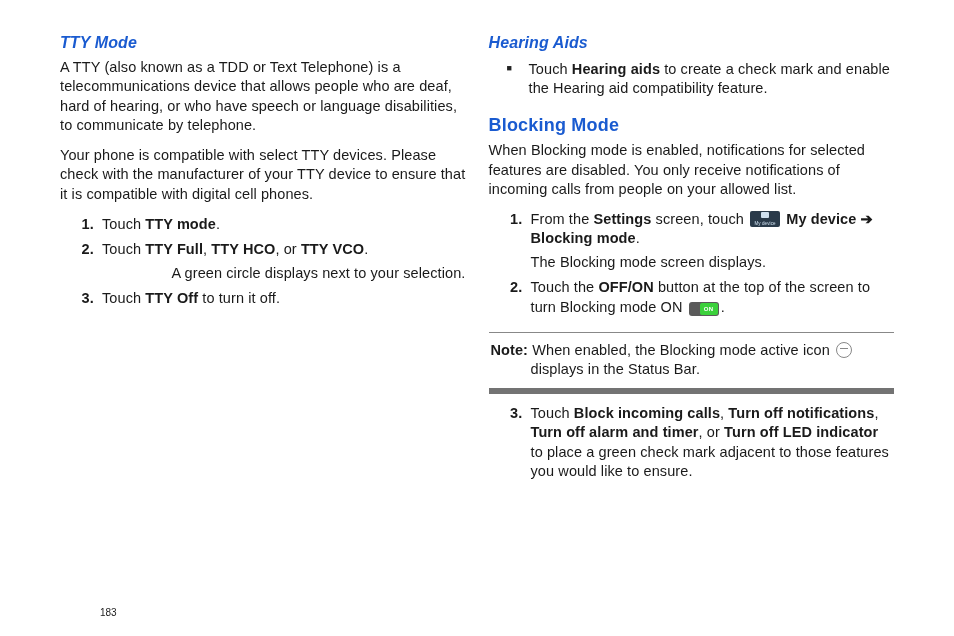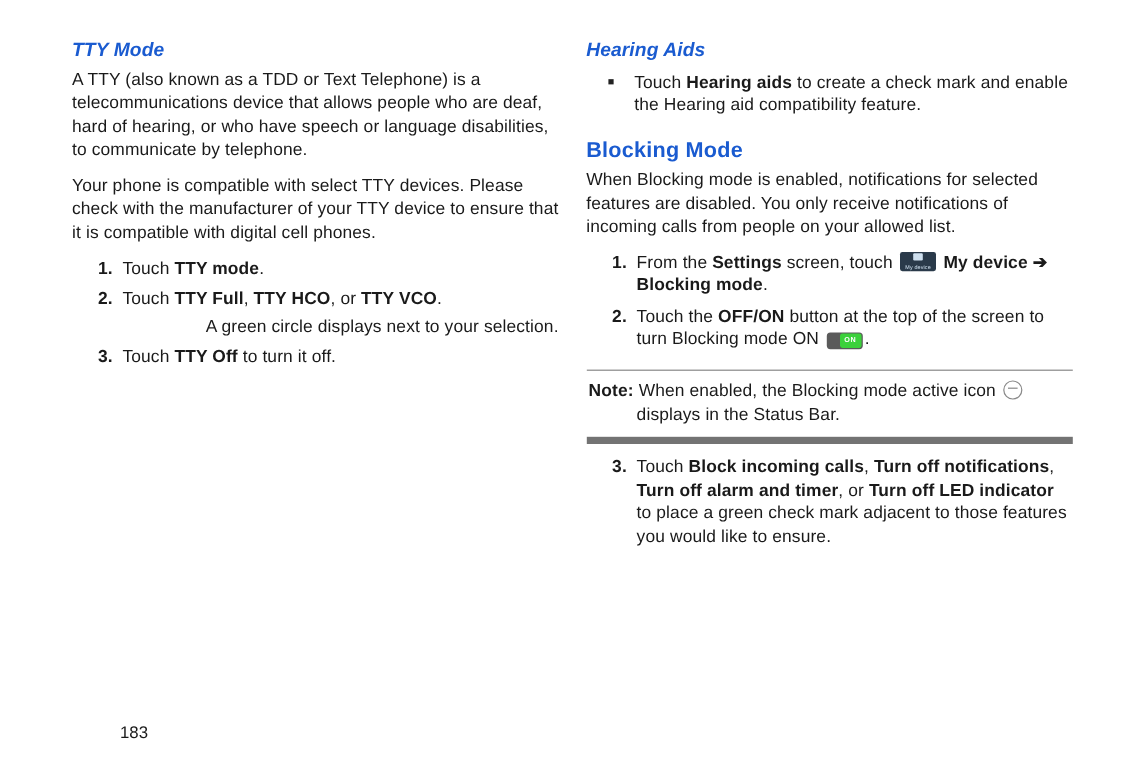--- a/index.html
+++ b/index.html
@@ -71,21 +71,21 @@
     left: -22px;
     top: 2px;
     font-size: 9px;
     color: #222;
   }
   b { font-weight: 700; }
   .pagenum {
     position: absolute;
     left: 100px;
     bottom: 18px;
-    font-size: 14px;
+    font-size: 10px;
   }
   .note-box {
     border-top: 1px solid #888;
     border-bottom: 6px solid #737373;
     padding: 8px 2px 8px 2px;
     margin: 8px 0 10px 0;
   }
   .note-body { margin-left: 40px; }
   .icon-mydevice {
     display: inline-block;
@@ -188,20 +188,21 @@
         <span>Touch </span><b>Hearing aids</b><span> to create a check mark and enable the Hearing aid compatibility feature.</span>
       </li>
     </ul>
 
     <div class="h-main">Blocking Mode</div>
     <p>When Blocking mode is enabled, notifications for selected features are disabled. You only receive notifications of incoming calls from people on your allowed list.</p>
 
     <ol class="steps">
       <li>
         <span>From the </span><b>Settings</b><span> screen, touch </span><span class="icon-mydevice"></span> <b>My device</b><b class="arrow"> ➔ </b><b>Blocking mode</b><span>.</span>
+        <div style="margin-top:4px">The Blocking mode screen displays.</div>
       </li>
       <li>
         <span>Touch the </span><b>OFF/ON</b><span> button at the top of the screen to turn Blocking mode ON </span><span class="icon-on"><span class="track"><span class="knob">ON</span></span></span><span>.</span>
       </li>
     </ol>
 
     <div class="note-box">
       <b>Note:</b><span> When enabled, the Blocking mode active icon </span><span class="icon-circle"></span>
       <div class="note-body"> displays in the Status Bar.</div>
     </div>

